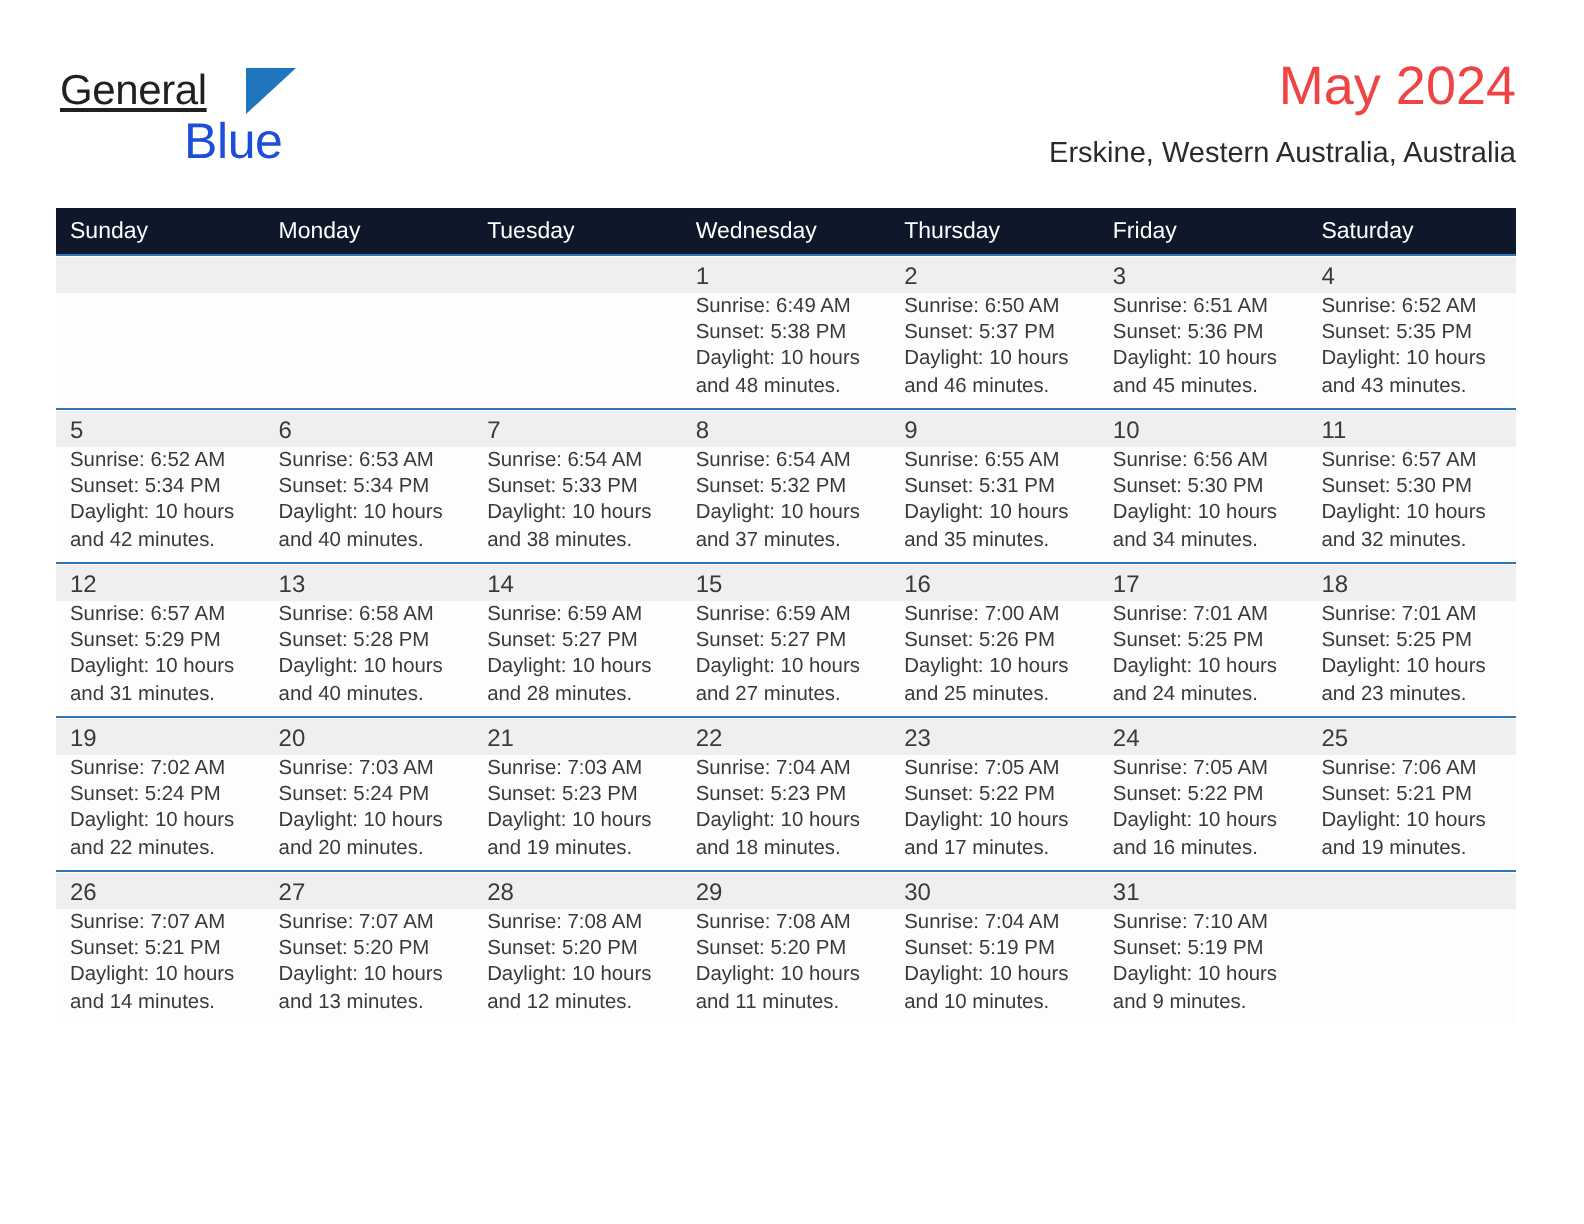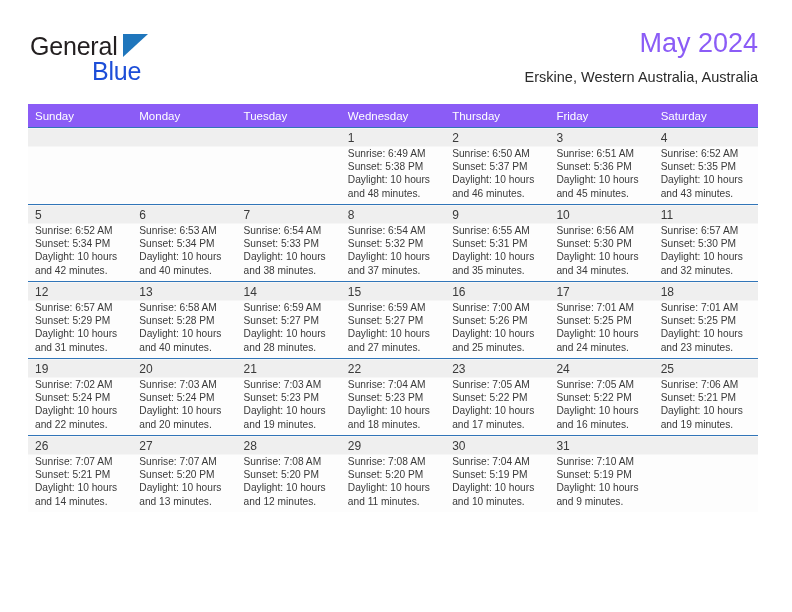--- a/index.html
+++ b/index.html
@@ -33,24 +33,25 @@
     position: absolute;
     left: 2px;
     top: 6px;
     width: 180px;
     height: 62px;
   }
   .brand-general {
     position: absolute;
     left: 0;
     top: 0;
-    font-size: 25px;
+    font-size: 21px;
     letter-spacing: -0.2px;
     color: #231f20;
     line-height: 28px;
+    text-decoration: underline;
   }
   .brand-tri {
     position: absolute;
     left: 93px;
     top: 2px;
     width: 0;
     height: 0;
     border-top: 23px solid #1f76bc;
     border-right: 25px solid transparent;
   }
@@ -64,21 +65,21 @@
     line-height: 28px;
   }
   .title-wrap {
     position: absolute;
     right: 0;
     top: 0;
     text-align: right;
   }
   .cal-title {
     font-size: 27px;
-    color: #8b5cf6;
+    color: #ef4444;
     line-height: 34px;
     font-weight: normal;
     margin: 0;
     white-space: nowrap;
   }
   .cal-subtitle {
     font-size: 14.5px;
     color: #2b2b2b;
     line-height: 22px;
     margin: 6px 0 0 0;
@@ -89,21 +90,21 @@
   
   .calendar {
     position: absolute;
     left: 28px;
     top: 104px;
     width: 730px;
     border-collapse: collapse;
     table-layout: fixed;
   }
   .calendar th {
-    background: #8b5cf6;
+    background: #0f172a;
     color: #ffffff;
     font-size: 11.5px;
     font-weight: normal;
     text-align: left;
     padding: 5px 0 5px 7px;
     height: 13px;
     border: none;
     margin-left: 28px;
   }
   .calendar td {

